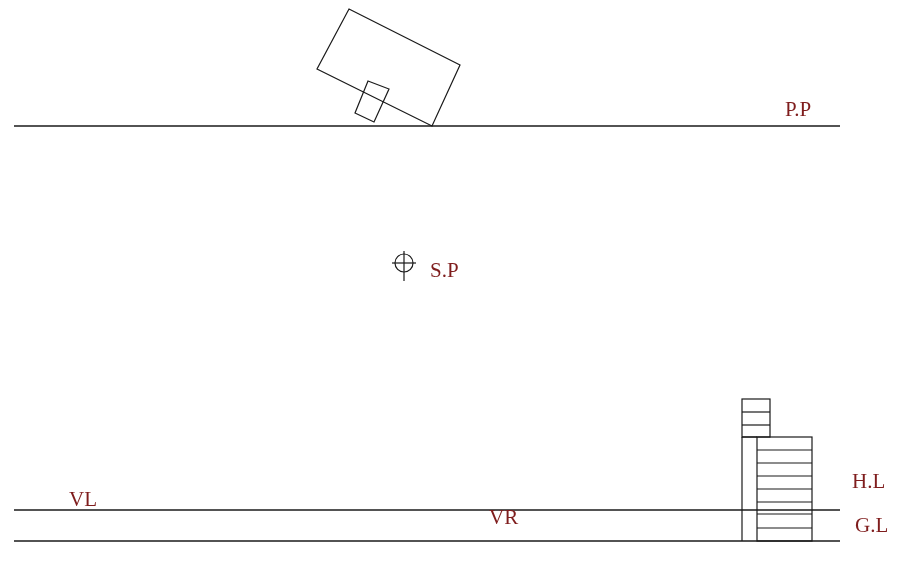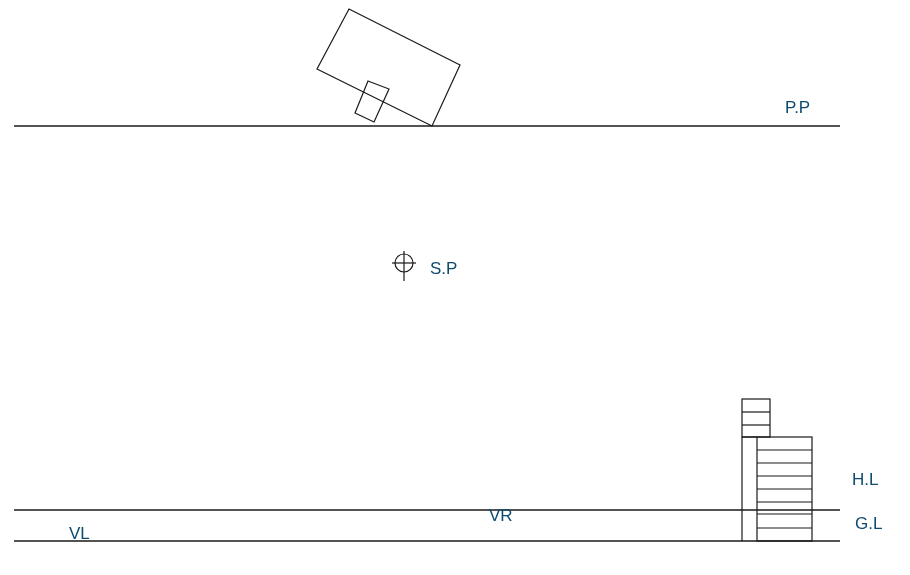--- a/index.html
+++ b/index.html
@@ -1,18 +1,18 @@
 <!DOCTYPE html>
 <html><head>
   <meta charset="utf-8">
   <style>
     html, body { margin: 0; padding: 0; background: #ffffff; }
     body { width: 910px; height: 575px; position: relative; overflow: hidden; font-family: "Liberation Sans", sans-serif; }
     #canvas { position: absolute; left: 0; top: 0; width: 910px; height: 575px; }
-    .label { position: absolute; font-family: Liberation Sans, sans-serif; font-size: 17px; color: #0c4a6e; line-height: 1; white-space: nowrap; }
+    .label { position: absolute; font-family: Liberation Serif, serif; font-size: 21px; color: #7f1d1d; line-height: 1; white-space: nowrap; }
   </style>
 </head>
 <body>
 
 <svg id="canvas" width="910" height="575" viewBox="0 0 910 575" xmlns="http://www.w3.org/2000/svg">
 
   <line x1="14" y1="126" x2="840" y2="126" stroke="#1a1a1a" stroke-width="1.3"></line>
 
   <polygon points="349,9 460,65 432,126 317,69" fill="none" stroke="#1a1a1a" stroke-width="1.2"></polygon>
 
@@ -43,16 +43,16 @@
     <line x1="757" y1="476" x2="812" y2="476" stroke="#1a1a1a" stroke-width="1.2"></line>
     <line x1="757" y1="489" x2="812" y2="489" stroke="#1a1a1a" stroke-width="1.2"></line>
     <line x1="757" y1="502" x2="812" y2="502" stroke="#1a1a1a" stroke-width="1.2"></line>
     <line x1="757" y1="514" x2="812" y2="514" stroke="#1a1a1a" stroke-width="1.2"></line>
     <line x1="757" y1="528" x2="812" y2="528" stroke="#1a1a1a" stroke-width="1.2"></line>
   </g>
 </svg>
 
 <span class="label" style="left:785px; top:99px;">P.P</span>
 <span class="label" style="left:430px; top:260px;">S.P</span>
-<span class="label" style="left:69px; top:489px;margin-top:36px;">VL</span>
+<span class="label" style="left:69px; top:489px;">VL</span>
 <span class="label" style="left:489px; top:485px;margin-top:22px;">VR</span>
 <span class="label" style="left:852px; top:471px;">H.L</span>
 <span class="label" style="left:855px; top:515px;">G.L</span>
 
 </body></html>

